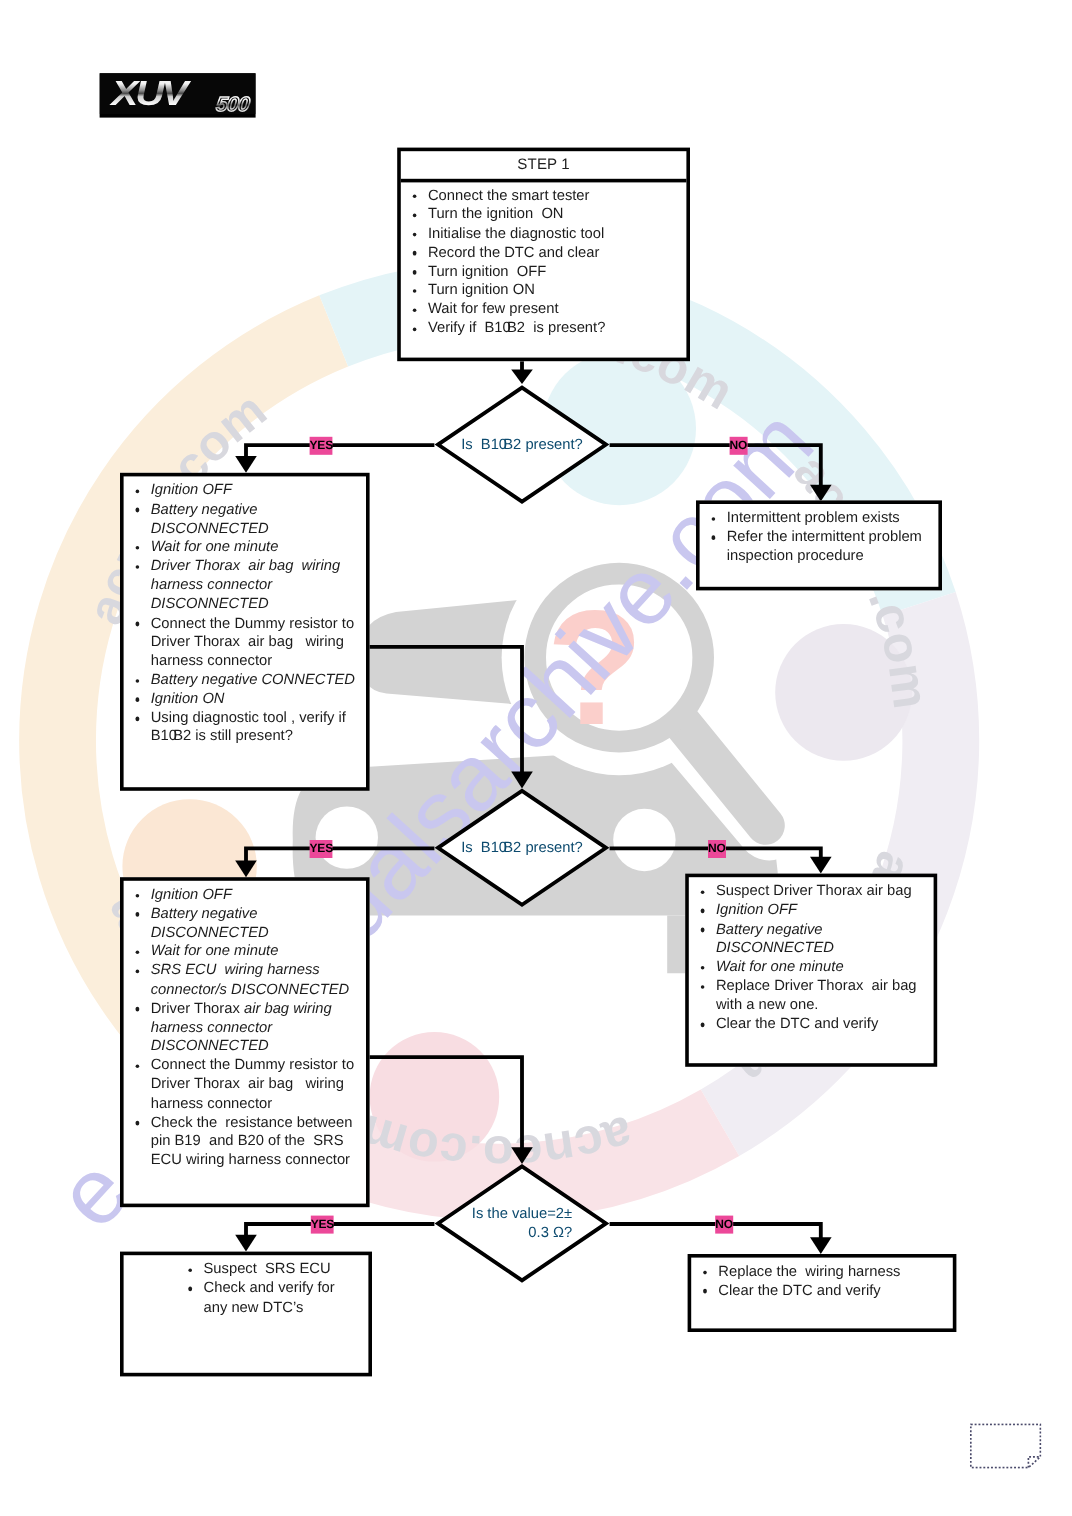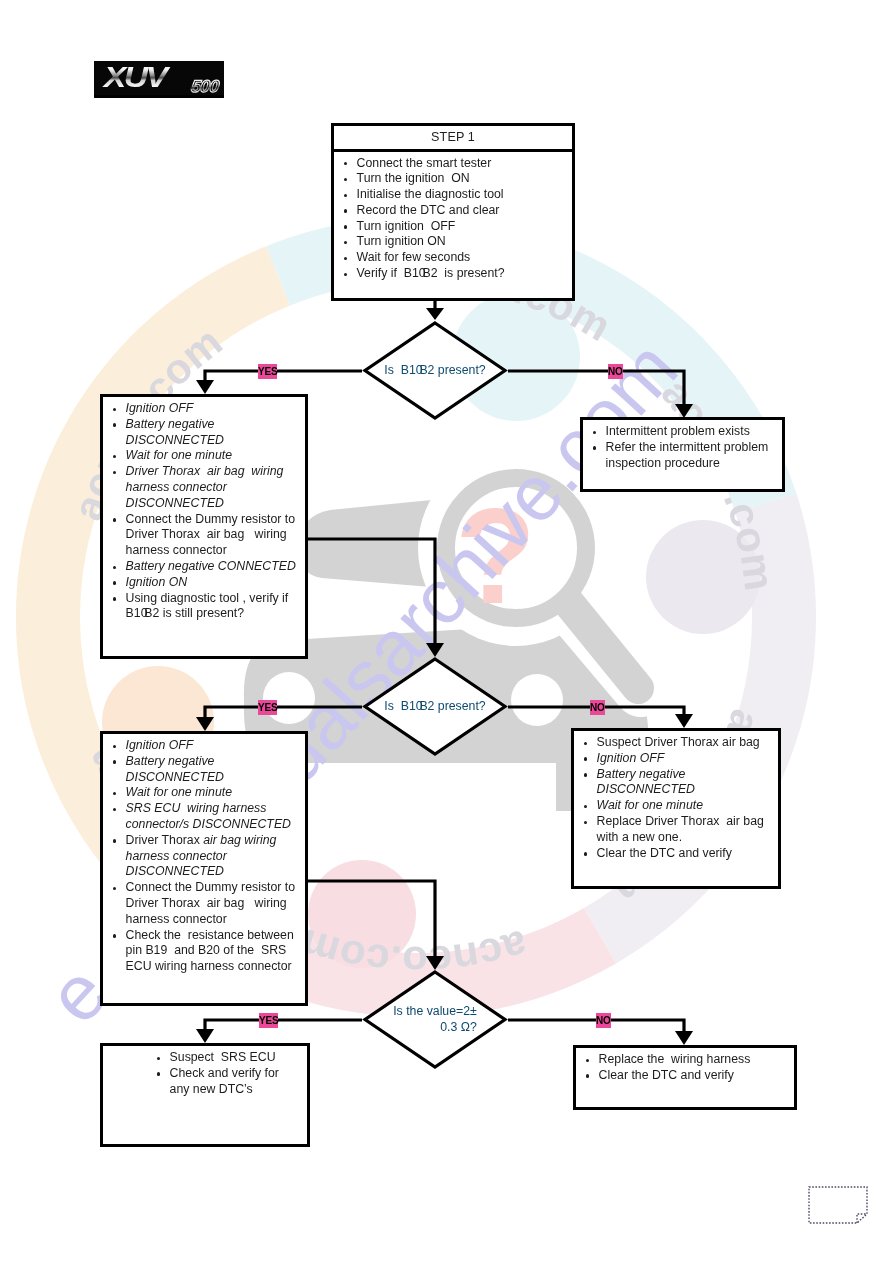--- a/index.html
+++ b/index.html
@@ -84,21 +84,21 @@
         <text font-family="'Liberation Sans',sans-serif" font-size="42" font-weight="bold" fill="#d8d8de"><textPath href="#ringTextPath" startOffset="4.6%">acneo.com</textPath></text>
         <text font-family="'Liberation Sans',sans-serif" font-size="42" font-weight="bold" fill="#d8d8de"><textPath href="#ringTextPath" startOffset="23.8%">acneo.com</textPath></text>
         <text font-family="'Liberation Sans',sans-serif" font-size="42" font-weight="bold" fill="#d8d8de"><textPath href="#ringTextPath" startOffset="38.2%">acneo.com</textPath></text>
         <text font-family="'Liberation Sans',sans-serif" font-size="42" font-weight="bold" fill="#d8d8de"><textPath href="#ringTextPath" startOffset="54.4%">acneo.com</textPath></text>
         <text font-family="'Liberation Sans',sans-serif" font-size="42" font-weight="bold" fill="#d8d8de"><textPath href="#ringTextPath" startOffset="69.8%">acneo.com</textPath></text>
         <text font-family="'Liberation Sans',sans-serif" font-size="42" font-weight="bold" fill="#d8d8de"><textPath href="#ringTextPath" startOffset="83.2%">acneo.com</textPath></text>
       </g>
 
     <text x="382" y="700" font-family="'Liberation Sans',sans-serif" font-size="78" fill="#c9c7ef" text-anchor="middle" transform="rotate(-47.6 382 700)" letter-spacing="0">e.carmanualsarchive.com</text>
   </svg>
-  <div id="logo" class="logo" style="left:83px;top:61px;width:130px;height:37px;margin-left:11px;">
+  <div id="logo" class="logo" style="left:83px;top:61px;width:130px;height:37px;">
     <svg viewBox="0 0 260 68" width="130" height="34">
       <defs>
         <linearGradient id="chrome" x1="0" y1="0" x2="0" y2="1">
           <stop offset="0%" stop-color="#ffffff"></stop>
           <stop offset="28%" stop-color="#f2f2f2"></stop>
           <stop offset="45%" stop-color="#8a8a8a"></stop>
           <stop offset="52%" stop-color="#4a4a4a"></stop>
           <stop offset="60%" stop-color="#cfcfcf"></stop>
           <stop offset="82%" stop-color="#ffffff"></stop>
           <stop offset="100%" stop-color="#9a9a9a"></stop>
@@ -156,21 +156,21 @@
 
     <div class="box" style="left:331px;top:123px;width:244px;height:178px;">
       <div class="hdr">STEP 1</div>
       <ul class="bodypad">
           <li>Connect the smart tester</li>
           <li>Turn the ignition  ON</li>
           <li>Initialise the diagnostic tool</li>
           <li>Record the DTC and clear</li>
           <li>Turn ignition  OFF</li>
           <li>Turn ignition ON</li>
-          <li>Wait for few seconds</li>
+          <li>Wait for few present</li>
           <li><span>Verify if  B10</span><span style="margin-left: -3.2px;">B2</span><span>  is present?</span></li>
         </ul>
     </div>
 
     <div class="diamond" style="left:362px;top:320px;width:146px;height:101px;">
       <svg viewBox="0 0 146 101" width="146" height="101">
         <polygon points="73,3 143,50.5 73,98 3,50.5" fill="#fff" stroke="#000" stroke-width="3.2" stroke-linejoin="miter"></polygon>
       </svg>
       <div class="dtxt"><span><span>Is  B10</span><span class="ovl">B2</span><span> present?</span></span></div>
     </div>

